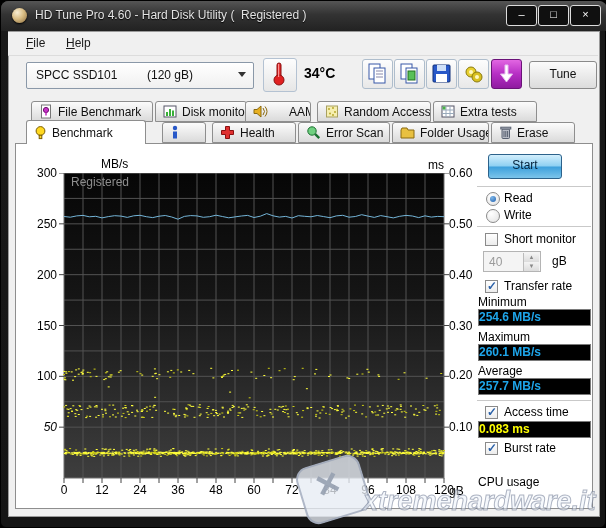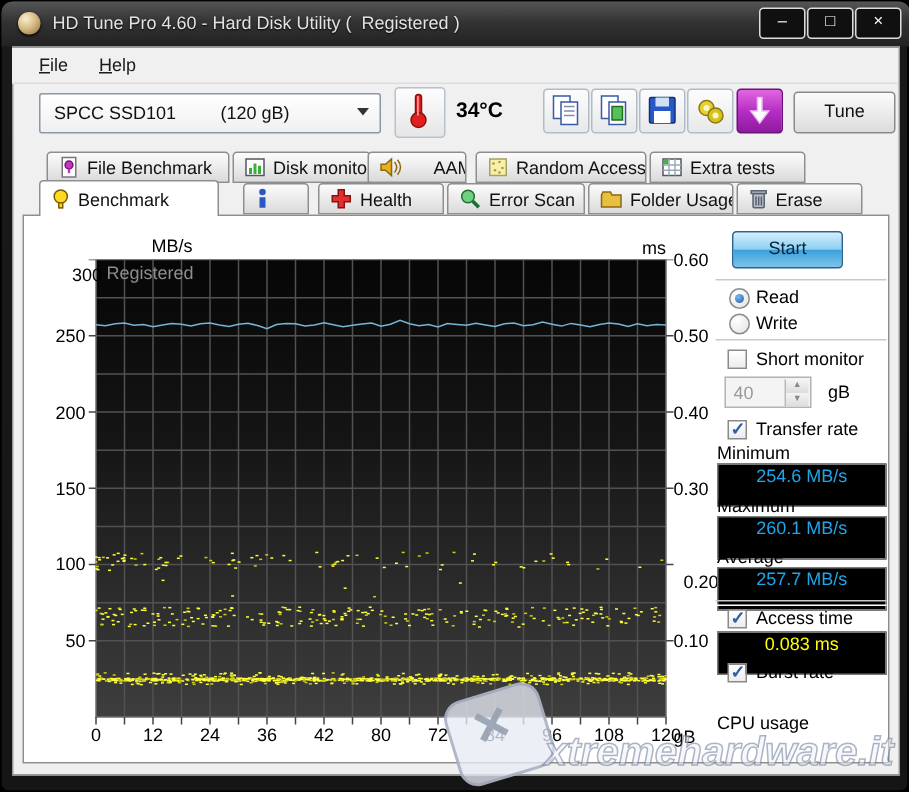--- a/index.html
+++ b/index.html
@@ -44,21 +44,21 @@
   .sep{position:absolute;left:476px;width:114px;height:2px;border-top:1px solid #c9c9c9;border-bottom:1px solid #fff;z-index:2;}
   #start-btn{position:absolute;left:487px;top:153px;width:72px;height:23px;background:linear-gradient(180deg,#d3effd,#8ed0f2 48%,#3da0dc 52%,#7cc4ea);border:1px solid #2c628b;border-radius:3px;font-size:12px;color:#05243c;text-align:center;line-height:21px;z-index:2;}
   .plabel{position:absolute;font-size:12px;color:#000;z-index:2;}
   .radio{position:absolute;width:12px;height:12px;border:1px solid #8a8a8a;border-radius:50%;background:radial-gradient(circle at 35% 30%,#fff,#e2e2e2);z-index:2;}
   .radio.sel::after{content:"";position:absolute;left:3px;top:3px;width:6px;height:6px;border-radius:50%;background:radial-gradient(circle at 35% 30%,#7db6e8,#1f5fae);}
   .cb{position:absolute;width:13px;height:13px;border:1px solid #8a8a8a;background:linear-gradient(180deg,#fff,#ececec);box-sizing:border-box;z-index:2;}
   .cb.checked::after{content:"✓";position:absolute;left:1px;top:-2px;font-size:12px;font-weight:bold;color:#2b61a8;}
   #spinner{position:absolute;left:482px;top:250px;width:58px;height:21px;border:1px solid #b4b4b4;background:#f4f4f4;box-sizing:border-box;z-index:2;}
   #spinval{position:absolute;left:5px;top:3px;font-size:12px;color:#9a9a9a;}
   .spinbtn{position:absolute;right:1px;width:15px;height:9px;background:linear-gradient(180deg,#f4f4f4,#dcdcdc);border-left:1px solid #bbb;font-size:6px;color:#888;text-align:center;line-height:8px;}
-  .vbox{position:absolute;left:477px;width:113px;height:29px;background:#000;border:1px solid #7a7a7a;box-sizing:border-box;text-align:center;font-size:12px;font-weight:normal;line-height:15px;z-index:2;}
+  .vbox{position:absolute;left:477px;width:113px;height:17px;background:#000;border:1px solid #7a7a7a;box-sizing:border-box;text-align:left;font-size:12px;font-weight:bold;line-height:15px;z-index:2;}
   .vbox.cyan{color:#1ea5ea;}
   .vbox.yellow{color:#ffff00;}
   .vbox.white{color:#fff;}
   
   #wm{position:absolute;left:0;top:0;width:606px;height:528px;pointer-events:none;z-index:50;}
   #wm-logo{position:absolute;left:299px;top:459px;width:62px;height:55px;background:rgba(231,236,244,0.78);border:2px solid rgba(150,160,180,0.7);border-radius:13px;transform:rotate(-17deg);}
   #wm-logo::after{content:"×";position:absolute;left:16px;top:-2px;font-size:40px;font-weight:bold;color:rgba(150,160,176,0.9);}
   #wm-text{position:absolute;left:362px;top:485px;font-size:27px;font-weight:bold;font-style:italic;color:rgba(236,241,249,0.5);-webkit-text-stroke:1px rgba(110,120,145,0.55);letter-spacing:0px;white-space:nowrap;}
 </style>
 </head>
@@ -1555,38 +1555,38 @@
         <rect x="364.3" y="236.3" width="2" height="1" fill="#ffff3c"></rect>
         <rect x="95.1" y="223.8" width="2" height="1" fill="#ffff3c"></rect>
         <rect x="133.2" y="232.9" width="2" height="1" fill="#ffff3c"></rect>
         <rect x="189.7" y="224.3" width="2" height="1" fill="#cdcd14"></rect>
         <rect x="167.9" y="239.1" width="2" height="1" fill="#ffff3c"></rect>
         <rect x="287.4" y="204.4" width="2" height="1" fill="#ffff3c"></rect>
         <polyline points="5.0,43.5 11.3,44.2 17.7,42.9 24.0,42.4 30.3,43.8 36.7,43.3 43.0,44.9 49.3,43.6 55.7,42.7 62.0,43.1 68.3,44.4 74.7,42.8 81.0,42.3 87.3,43.7 93.7,44.6 100.0,43.2 106.3,42.5 112.7,44.0 119.0,46.2 125.3,43.4 131.7,42.6 138.0,42.9 144.3,44.3 150.7,43.7 157.0,42.2 163.3,43.5 169.7,44.8 176.0,43.9 182.3,43.0 188.7,42.4 195.0,44.5 201.3,43.2 207.7,40.6 214.0,42.8 220.3,44.1 226.7,43.4 233.0,45.0 239.3,42.7 245.7,43.3 252.0,43.8 258.3,42.5 264.7,43.6 271.0,44.7 277.3,42.9 283.7,42.3 290.0,44.2 296.3,43.5 302.7,41.7 309.0,43.1 315.3,44.4 321.7,42.6 328.0,43.7 334.3,44.9 340.7,43.3 347.0,42.4 353.3,43.0 359.7,44.6 366.0,42.8 372.3,44.1 378.7,43.4 385.0,43.7" fill="none" stroke="#74b5d8" stroke-width="1"></polyline>
       </svg></div>
   <div id="registered">Registered</div>
   <div id="axes">
-      <div class="axlab right" style="left: 30px; top: 175px; width: 26px; margin-left: 11px;">300</div>
+      <div class="axlab right" style="left: 30px; top: 165px; width: 26px;">300</div>
       <div class="axlab right" style="left: 30px; top: 215.833px; width: 26px;">250</div>
       <div class="axlab right" style="left: 30px; top: 266.667px; width: 26px;">200</div>
       <div class="axlab right" style="left: 30px; top: 317.5px; width: 26px;">150</div>
       <div class="axlab right" style="left: 30px; top: 368.333px; width: 26px;">100</div>
-      <div class="axlab right" style="left: 30px; top: 419.167px; width: 26px;">50</div>
+      <div class="axlab right" style="left: 30px; top: 419.167px; width: 26px; font-style: italic;">50</div>
       <div class="axlab " style="left: 448px; top: 165px; width: 30px;">0.60</div>
       <div class="axlab " style="left: 448px; top: 215.833px; width: 30px;">0.50</div>
       <div class="axlab " style="left: 448px; top: 266.667px; width: 30px;">0.40</div>
       <div class="axlab " style="left: 448px; top: 317.5px; width: 30px;">0.30</div>
-      <div class="axlab " style="left: 448px; top: 380px; width: 30px; text-align: right;">0.20</div>
+      <div class="axlab " style="left: 448px; top: 367px; width: 30px;">0.20</div>
       <div class="axlab " style="left: 448px; top: 419.167px; width: 30px;">0.10</div>
       <div class="axlab center" style="left: 49px; top: 482px; width: 28px;">0</div>
       <div class="axlab center" style="left: 87px; top: 482px; width: 28px;">12</div>
       <div class="axlab center" style="left: 125px; top: 482px; width: 28px;">24</div>
       <div class="axlab center" style="left: 163px; top: 482px; width: 28px;">36</div>
-      <div class="axlab center" style="left: 201px; top: 482px; width: 28px;">42</div>
-      <div class="axlab center" style="left: 239px; top: 482px; width: 28px;">80</div>
+      <div class="axlab center" style="left: 201px; top: 482px; width: 28px;">48</div>
+      <div class="axlab center" style="left: 239px; top: 482px; width: 28px;">60</div>
       <div class="axlab center" style="left: 277px; top: 482px; width: 28px;">72</div>
       <div class="axlab center" style="left: 315px; top: 482px; width: 28px;">84</div>
       <div class="axlab center" style="left: 353px; top: 482px; width: 28px;">96</div>
       <div class="axlab center" style="left: 391px; top: 482px; width: 28px;">108</div>
       <div class="axlab center" style="left: 429px; top: 482px; width: 28px;">120</div>
       <div class="axlab " style="left: 100px; top: 156px; width: 40px;">MB/s</div>
       <div class="axlab " style="left: 427px; top: 157px; width: 24px;">ms</div>
       <div class="axlab " style="left: 448px; top: 483px; width: 20px;">gB</div>
     </div>
 

